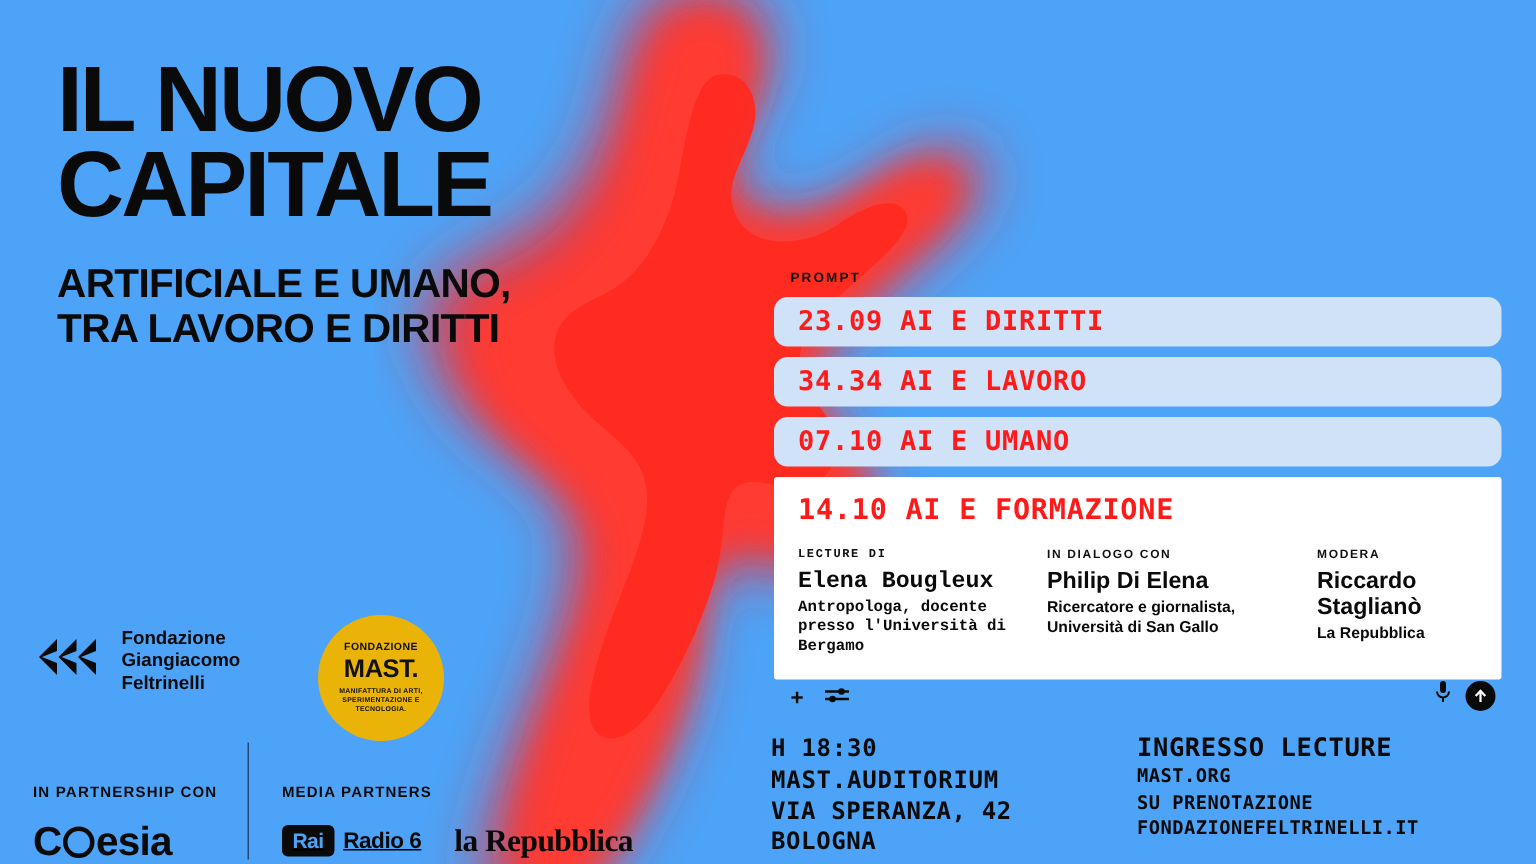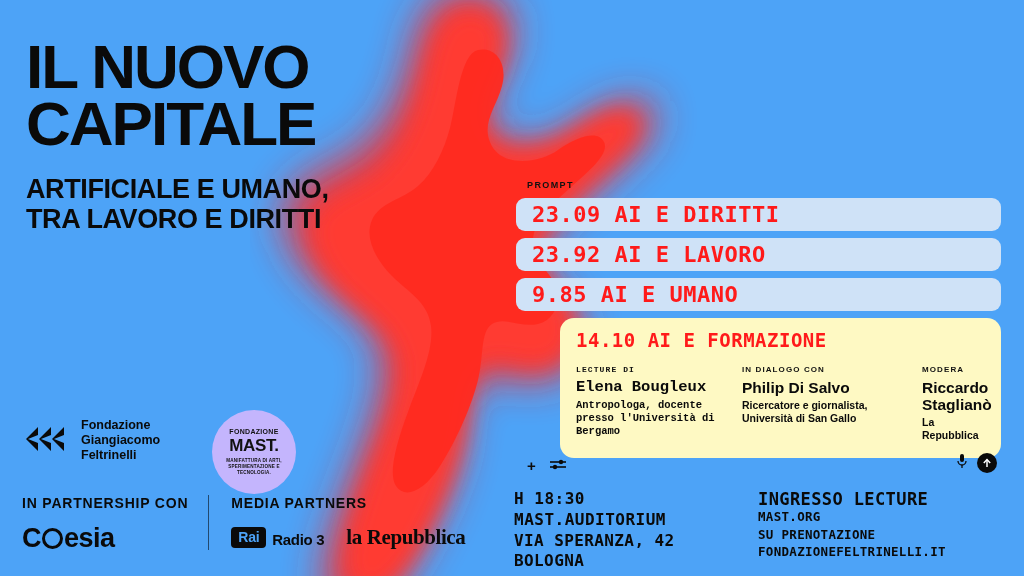--- a/index.html
+++ b/index.html
@@ -19,21 +19,21 @@
     position: absolute;
     left: 250px; top: -20px;
     width: 460px; height: 620px;
     pointer-events: none;
   }
   .blob-wrap svg { display:block; width:100%; height:100%; }
 
   
   .title-block {
     position: absolute;
-    left: 26px; top: 38px;
+    left: 38px; top: 38px;
     width: 470px;
     color: #0a0a0a;
   }
   .title-main {
     font-size: 62px;
     line-height: 0.92;
     font-weight: 700;
     letter-spacing: -2px;
   }
   .title-sub {
@@ -63,32 +63,31 @@
     border-radius: 9px;
     height: 33px;
     margin-bottom: 7px;
     display: flex;
     align-items: center;
     padding-left: 16px;
   }
   .row-text {
     font-family: "DejaVu Sans Mono", "Liberation Mono", monospace;
     color: #ff1a1a;
-    font-size: 22px;
+    font-size: 18px;
     font-weight: 700;
     letter-spacing: 0.5px;
   }
   .row.active {
-    background: #fef9c3;
+    background: #ffffff;
     height: auto;
     align-items: flex-start;
     flex-direction: column;
     padding: 11px 16px 16px 16px;
-    border-radius: 14px;
-    margin-left: 44px;
+    border-radius: 2px;
   }
   .row.active .row-text { font-size: 19px; }
   .speakers {
     display: flex;
     width: 100%;
     margin-top: 14px;
     gap: 14px;
   }
   .sp { flex: 1; }
   .sp.sp1 { flex: 0 0 152px; font-family: Liberation Mono, monospace; }
@@ -181,56 +180,56 @@
     display: flex; align-items: center; gap: 9px;
   }
   .fel-text {
     font-size: 12.5px; font-weight: 700; color: #0a0a0a; line-height: 1.2;
   }
   .logo-mast {
     position: absolute;
     left: 212px; top: 410px;
     width: 84px; height: 84px;
     border-radius: 50%;
-    background: #c4b5fd;
+    background: #eab308;
     display: flex; flex-direction: column;
     align-items: center; justify-content: center;
     text-align: center;
   }
   .mast-top { font-size: 7px; font-weight: 700; letter-spacing: .3px; color: #111; line-height: 1.1; }
   .mast-main { font-size: 17px; font-weight: 700; color: #111; letter-spacing: -.3px; }
   .mast-bot { font-size: 4.6px; font-weight: 700; letter-spacing: .2px; color: #111; line-height: 1.35; margin-top: 2px;}
 
   .partners {
     position: absolute;
     left: 22px; top: 495px;
     display: flex;
     align-items: flex-start;
   }
   .part-col { padding-right: 20px; }
   .part-col + .part-col { border-left: 1px solid rgba(0,0,0,.55); padding-left: 22px; }
   .part-title {
-    font-size: 14px; font-weight: 700; letter-spacing: 0.8px;
-    color: #0a0a0a; margin-bottom: 14px;
+    font-size: 10px; font-weight: 700; letter-spacing: 0.8px;
+    color: #0a0a0a; margin-bottom: 14px; margin-top: 28px;
   }
   .coesia {
     font-size: 27px; font-weight: 700; color: #0a0a0a; letter-spacing: -0.5px;
     line-height: 1;
   }
   .coesia .o-ring {
     display: inline-block;
     width: 21px; height: 21px;
     border: 3px solid #0a0a0a;
     border-radius: 50%;
     vertical-align: -2px;
     margin: 0 1px;
   }
   .media-row { display: flex; align-items: center; gap: 22px; }
   .rai {
-    display: flex; align-items: flex-end; gap: 6px;
+    display: flex; align-items: center; gap: 6px; text-decoration: underline;
   }
   .rai-badge {
     background: #0a0a0a; color: #4da3f7;
     font-size: 14px; font-weight: 700;
     padding: 2px 7px 3px 7px;
     border-radius: 4px;
     letter-spacing: -0.3px;
   }
   .rai-label { font-size: 15px; font-weight: 700; color: #0a0a0a; letter-spacing: -0.3px; }
   .repubblica {
@@ -287,38 +286,38 @@
 
   <div class="prompt-label">PROMPT</div>
 
   <div class="rows">
 
     <div class="row">
       <span class="row-text">23.09 AI E DIRITTI</span>
     </div>
 
     <div class="row">
-      <span class="row-text">23.92 AI E LAVORO</span>
+      <span class="row-text">34.34 AI E LAVORO</span>
     </div>
 
     <div class="row">
-      <span class="row-text">9.85 AI E UMANO</span>
+      <span class="row-text">07.10 AI E UMANO</span>
     </div>
 
     <div class="row active">
       <span class="row-text">14.10 AI E FORMAZIONE</span>
       <div class="speakers">
         <div class="sp sp1">
           <div class="sp-role">LECTURE DI</div>
           <div class="sp-name">Elena Bougleux</div>
           <div class="sp-desc">Antropologa, docente presso l'Università di Bergamo</div>
         </div>
         <div class="sp sp2">
           <div class="sp-role">IN DIALOGO CON</div>
-          <div class="sp-name">Philip Di Salvo</div>
+          <div class="sp-name">Philip Di Elena</div>
           <div class="sp-desc">Ricercatore e giornalista, Università di San Gallo</div>
         </div>
         <div class="sp">
           <div class="sp-role">MODERA</div>
           <div class="sp-name">Riccardo Staglianò</div>
           <div class="sp-desc">La Repubblica</div>
         </div>
       </div>
     </div>
   </div>
@@ -391,20 +390,20 @@
       <div class="part-title">IN PARTNERSHIP CON</div>
       <div class="coesia">
         <span>C</span><span class="o-ring"></span><span>esia</span>
       </div>
     </div>
     <div class="part-col">
       <div class="part-title">MEDIA PARTNERS</div>
       <div class="media-row">
         <div class="rai">
           <span class="rai-badge">Rai</span>
-          <span class="rai-label">Radio 3</span>
+          <span class="rai-label">Radio 6</span>
         </div>
         <div class="repubblica">la Repubblica</div>
       </div>
     </div>
   </div>
 
 </div>
 
 </body></html>

